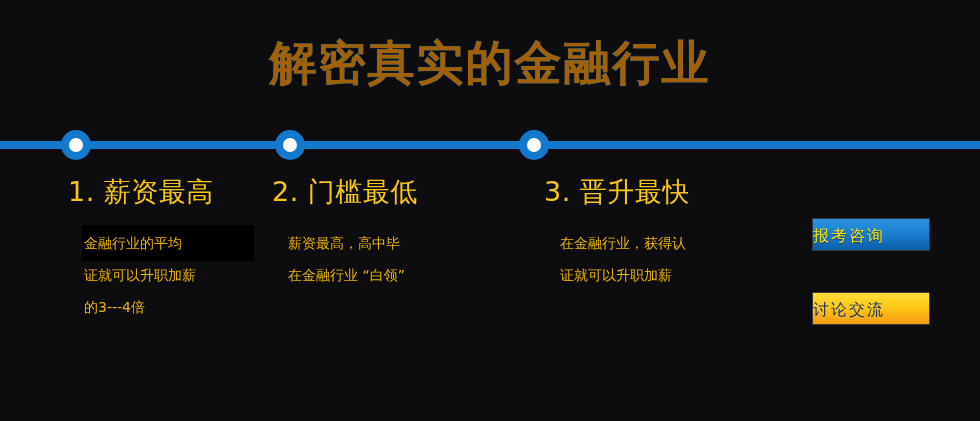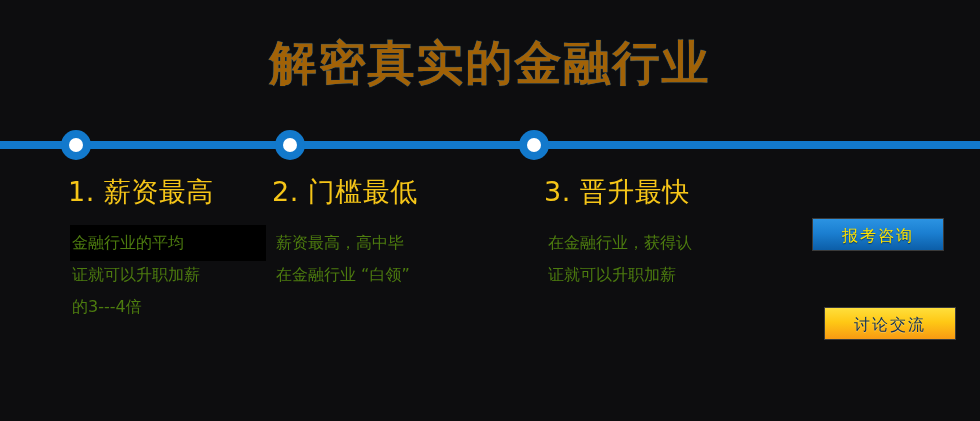--- a/index.html
+++ b/index.html
@@ -77,63 +77,61 @@
 
   .col-heading {
     font-size: 27px;
     line-height: 34px;
     color: #f5c518;
     white-space: nowrap;
     margin: 0 0 18px 0;
     letter-spacing: 0.5px;
   }
   .col-body {
-    font-size: 16px;
+    font-size: 14px;
     line-height: 32px;
-    color: #4d7c0f;
-    margin: 4px;
+    color: #eab308;
+    margin: 16px;
   }
   .col-body .line {
     display: block;
     white-space: nowrap;
   }
   .col-body .line.highlighted {
     background: #000000;
     box-shadow: 0 0 0 2px #000000;
   }
 
   
   .cta {
     position: absolute;
     left: 812px;
-    width: 132px;
+    width: 118px;
     height: 33px;
     border-radius: 0;
-    text-align: center;
     font-size: 16px;
     line-height: 33px;
     letter-spacing: 2px;
     box-sizing: border-box;
     cursor: pointer;
     user-select: none;
   }
   #cta-primary {
     top: 218px;
     background: linear-gradient(180deg, #2b93e2 0%, #1b7fd1 45%, #0c5ea8 100%);
     border: 1px solid #3a3a3a;
     color: #ffe400;
     text-shadow: 0 1px 1px rgba(0,0,0,0.5);
   }
   #cta-secondary {
-    top: 307px;
+    top: 292px;
     background: linear-gradient(180deg, #ffdf3c 0%, #ffc815 45%, #f79a13 100%);
     border: 1px solid #3a3a3a;
     color: #0e2f5c;
     text-shadow: 0 1px 0 rgba(255,255,255,0.25);
-    margin-left: 12px;
   }
 </style>
 </head>
 <body>
 
 <div id="banner">
 
   <div id="title">解密真实的金融行业</div>
 
   <div id="timeline-line"></div>

